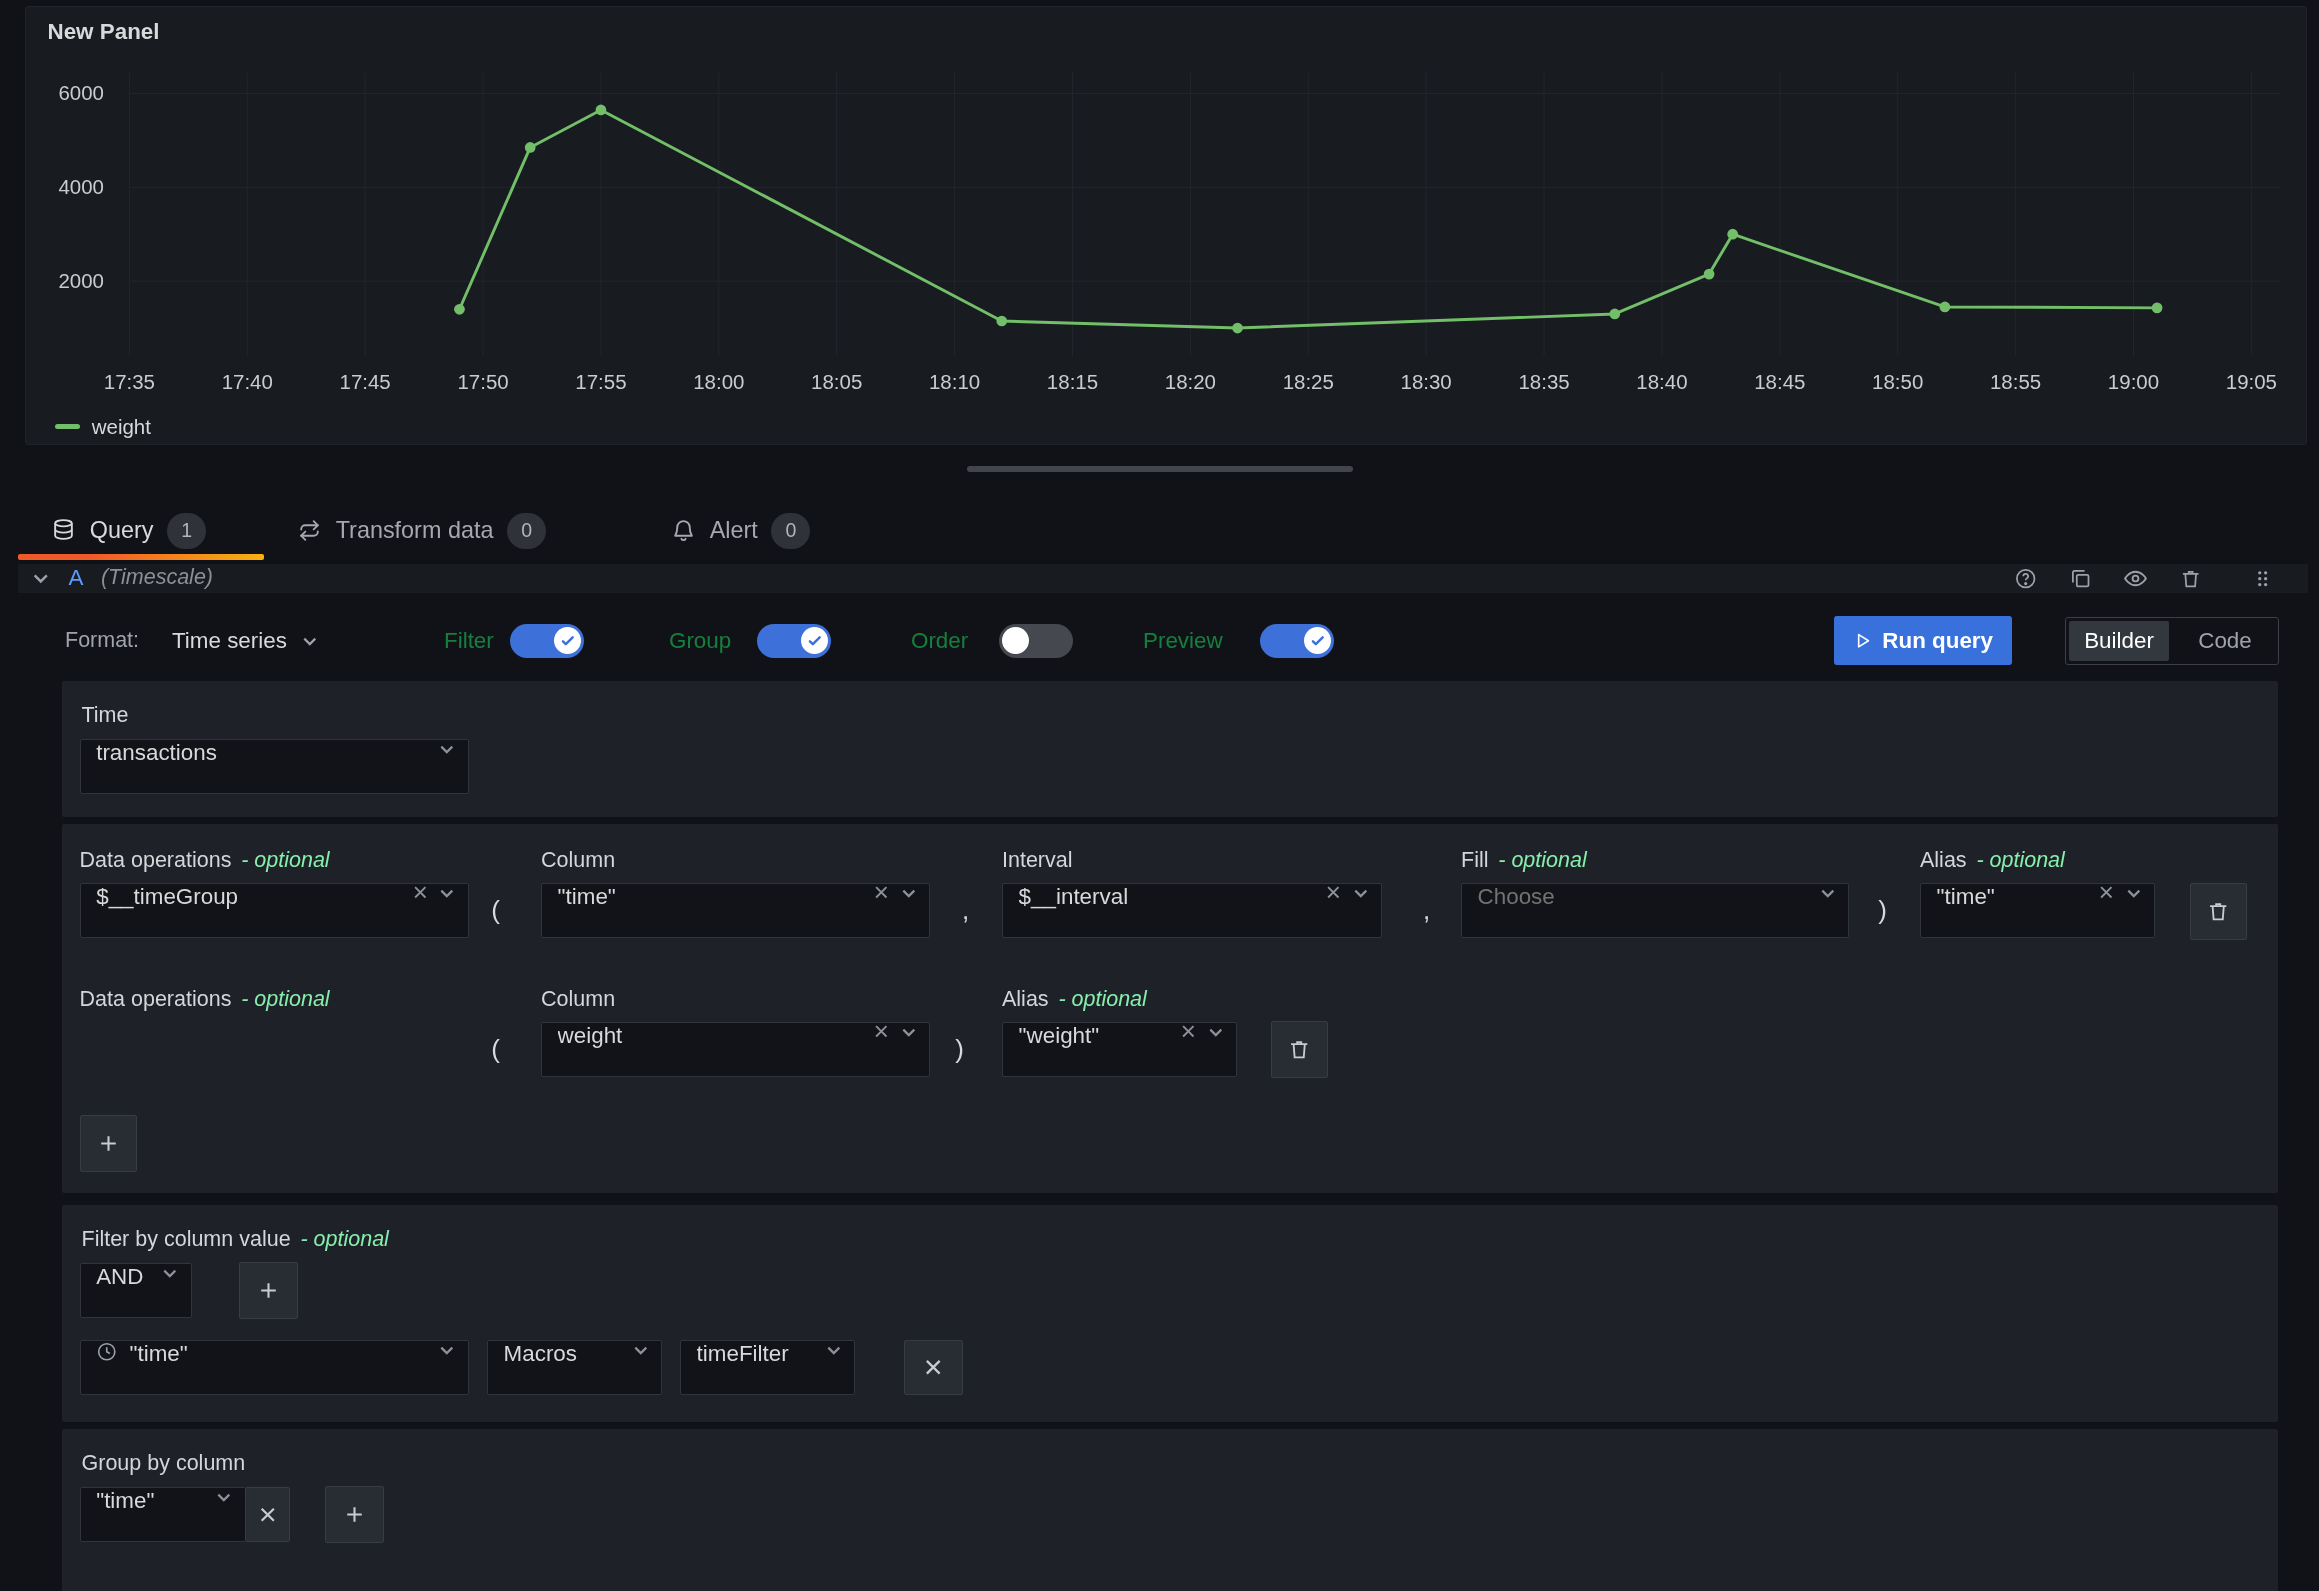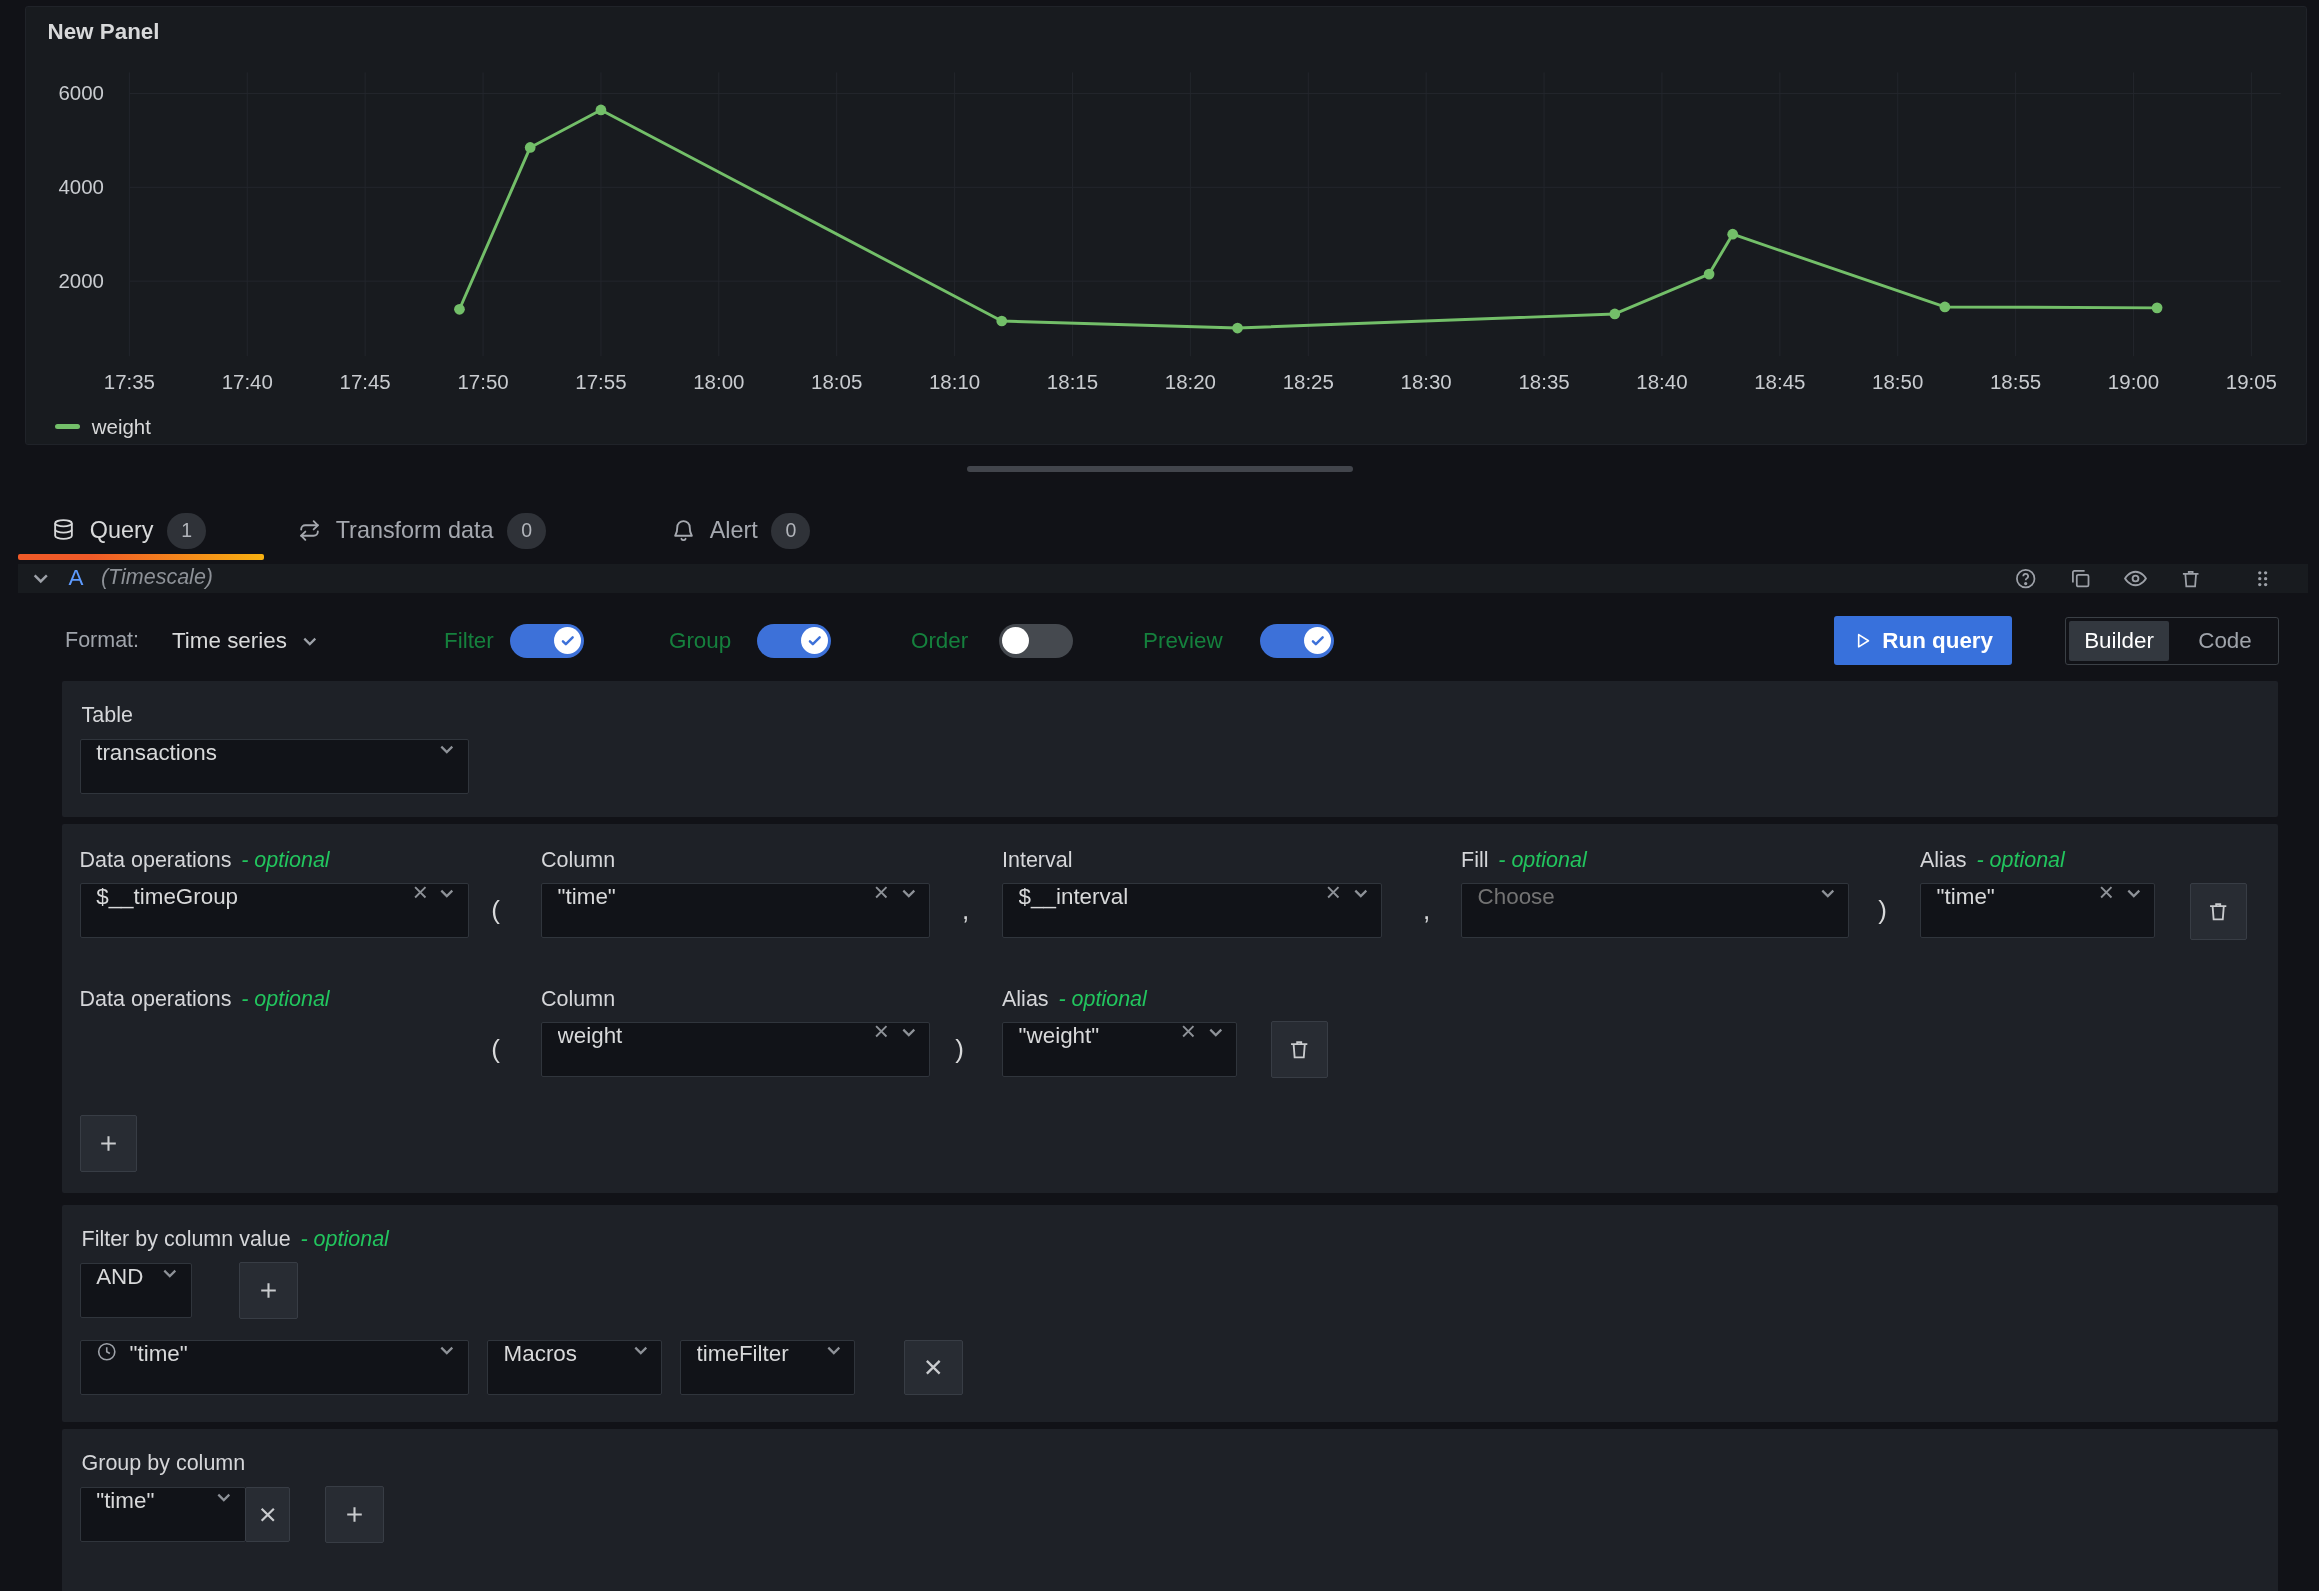--- a/index.html
+++ b/index.html
@@ -69,21 +69,21 @@
     font-family:inherit; }
   .mode-group { position:absolute; left:2065px; top:617px; width:214px; height:48px;
     display:flex; background:#111217; border:1px solid #3b4046; border-radius:2.9px; }
   .mode-seg { flex:1; display:flex; align-items:center; justify-content:center;
     font-size:22.4px; color:#9fa3aa; cursor:pointer; margin:2.9px; border-radius:2px; }
   .mode-seg.selected { background:#33383f; color:#ffffff; font-weight:500; }
 
   
   .card { position:absolute; left:62px; width:2216px; background:#1e2127; border-radius:2px; }
   .field-label { position:absolute; font-size:21.5px; font-weight:500; color:#d5d6d9; white-space:nowrap; }
-  .opt { font-style:italic; font-weight:400; color:#22c55e; margin-left:9.8px; }
+  .opt { font-style:italic; font-weight:400; color:#86efac; margin-left:9.8px; }
 
   .select { position:absolute; height:55px; background:#111318; border:1px solid #30353c; border-radius:2px;
     display:flex; align-items:flex-start; padding:0 11.7px 0 15.6px; gap:9.8px; font-size:22.4px; color:#d8d9da; cursor:pointer; }
   .select .val { flex:1; overflow:hidden; white-space:nowrap; }
   .select .placeholder { color:#737373; }
   .select .xicon, .select .chev { display:flex; color:#8e9298; flex:none; }
   .select .xicon { cursor:pointer; }
   .select .pre-icon { display:flex; color:#9da1a8; flex:none; margin-right:2px; }
 
   .sq-btn { position:absolute; width:57px; height:57px; background:#282c33; border:1px solid #383d45;
@@ -299,21 +299,21 @@
   </span>
   <span>Run query</span>
 </button>
 
 <div class="mode-group">
   <div class="mode-seg selected">Builder</div>
   <div class="mode-seg">Code</div>
 </div>
 
 <div class="card" style="top:681px;height:136px">
-  <span class="field-label" style="left:19.5px;top:21.5px">Table</span>
+  <span class="field-label" style="left:19.5px;top:21.5px">Time</span>
   <div class="select" style="left:17.6px;top:58px;width:389px">
     <span class="val">transactions</span>
     <span class="chev">
         <svg width="17.6" height="17.6" viewBox="0 0 16 16" fill="none" stroke="currentColor" stroke-width="2">
           <path d="M3 6l5 5 5-5"></path>
         </svg>
       </span>
   </div>
 </div>
 

